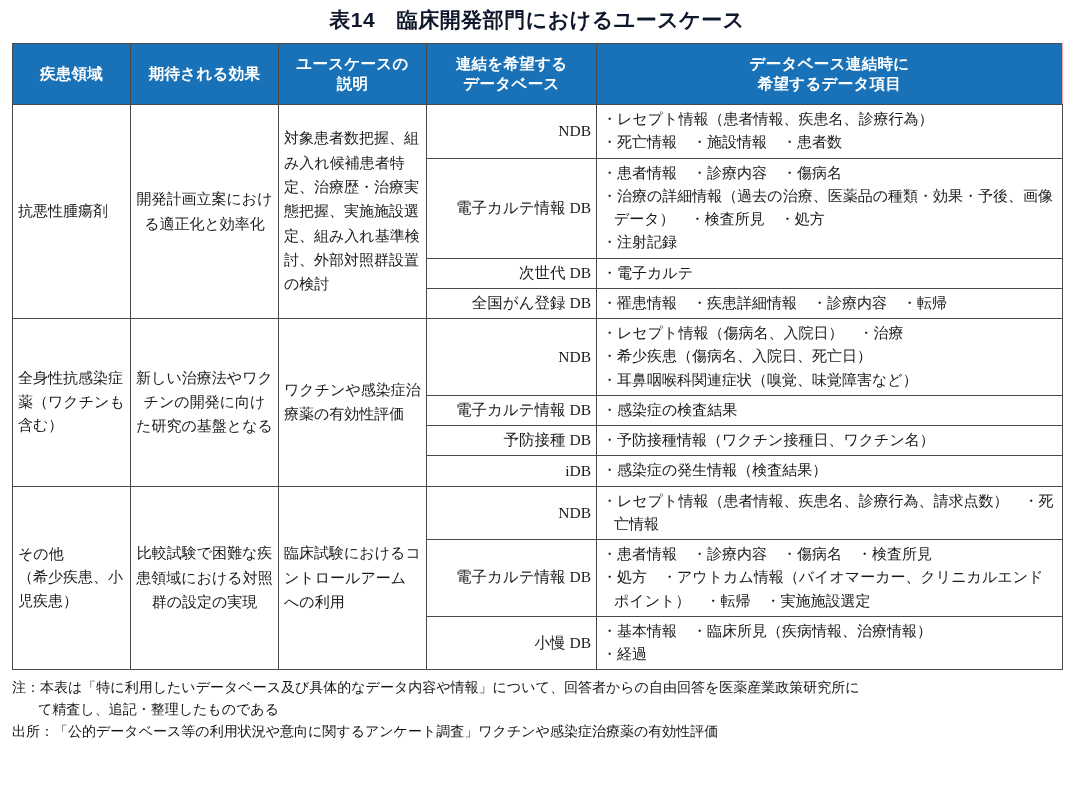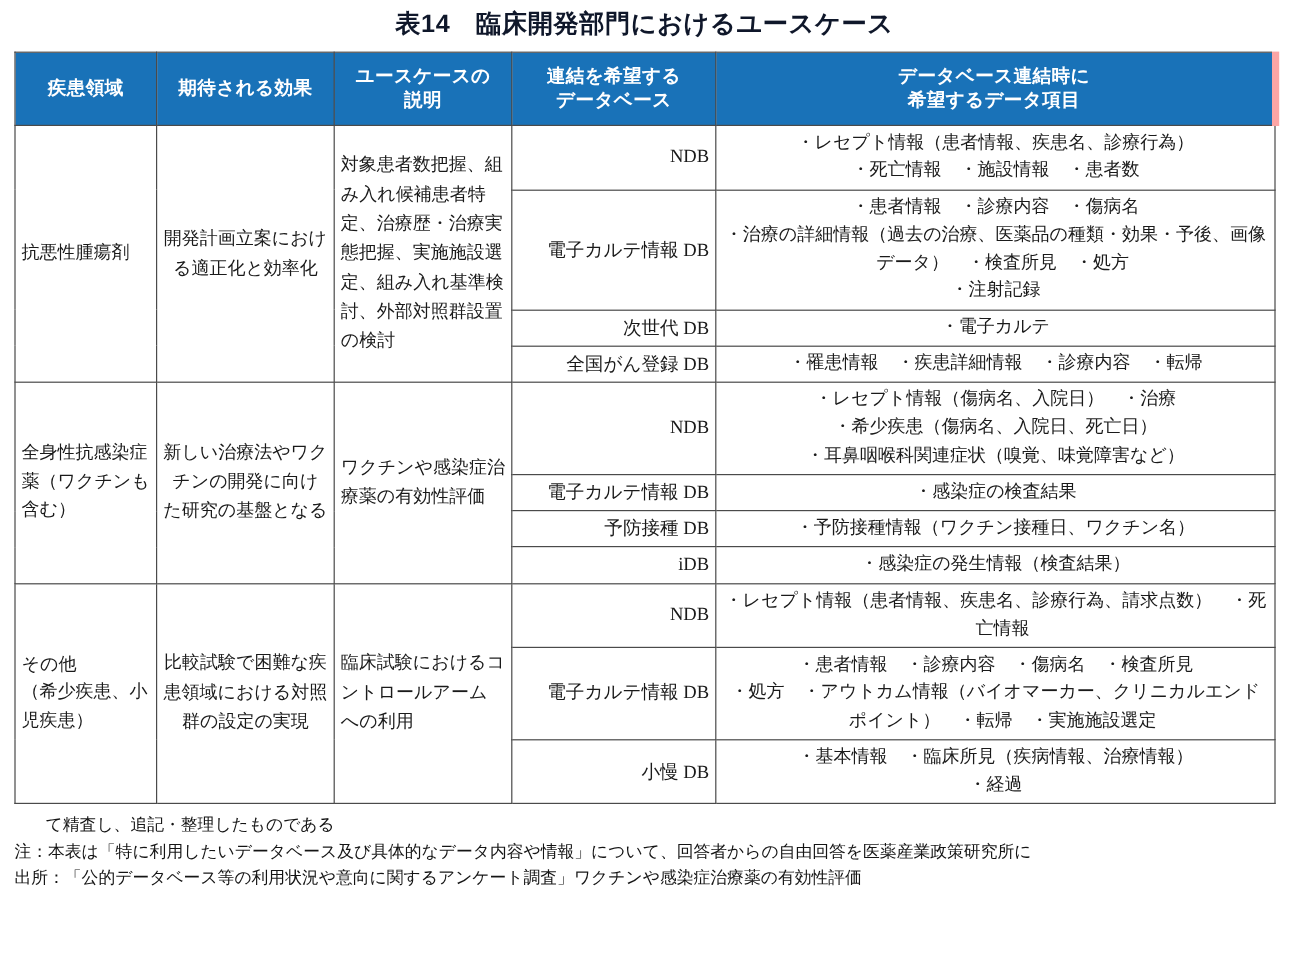--- a/index.html
+++ b/index.html
@@ -54,21 +54,21 @@
     font-weight: bold;
     text-align: center;
     font-size: 15.5px;
     line-height: 1.32;
     height: 54px;
     border: 1px solid #1972b8;
     border-right: 1px solid #0d4f85;
     font-family: "Liberation Sans", "DejaVu Sans", sans-serif;
     letter-spacing: 0.3px;
   }
-  thead th:last-child { border-right: 6px solid #fca5a5; }
+  thead th:last-child { border-right: 1px solid #fca5a5; }
 
   
   .col-area   { width: 118px; }
   .col-effect { width: 148px; }
   .col-desc   { width: 148px; }
   .col-db     { width: 170px; }
   .col-items  { width: 466px; }
 
   td.cell-area {
     text-align: left;
@@ -88,21 +88,21 @@
     padding-left: 6px;
     padding-right: 4px;
     font-size: 15px;
     margin-left: 38px;
   }
   td.cell-db {
     text-align: right;
     font-size: 15.5px;
   }
   td.cell-items {
-    text-align: center;
+    text-align: left;
     line-height: 1.55;
     padding-left: 8px;
     font-size: 15px;
     margin-top: 22px;
   }
 
   .items-list {
     margin: 0;
     padding: 0;
     list-style: none;
@@ -255,18 +255,18 @@
             <ul class="items-list">
               <li>・基本情報　・臨床所見（疾病情報、治療情報）</li>
               <li>・経過</li>
             </ul>
           </td>
         </tr>
       </tbody>
   </table>
 
   <div class="notes">
+    <div class="note-line">注：本表は「特に利用したいデータベース及び具体的なデータ内容や情報」について、回答者からの自由回答を医薬産業政策研究所に</div>
     <div class="note-line note-cont">て精査し、追記・整理したものである</div>
-    <div class="note-line">注：本表は「特に利用したいデータベース及び具体的なデータ内容や情報」について、回答者からの自由回答を医薬産業政策研究所に</div>
     <div class="note-line">出所：「公的データベース等の利用状況や意向に関するアンケート調査」ワクチンや感染症治療薬の有効性評価</div>
   </div>
 
 </div>
 
 </body></html>

